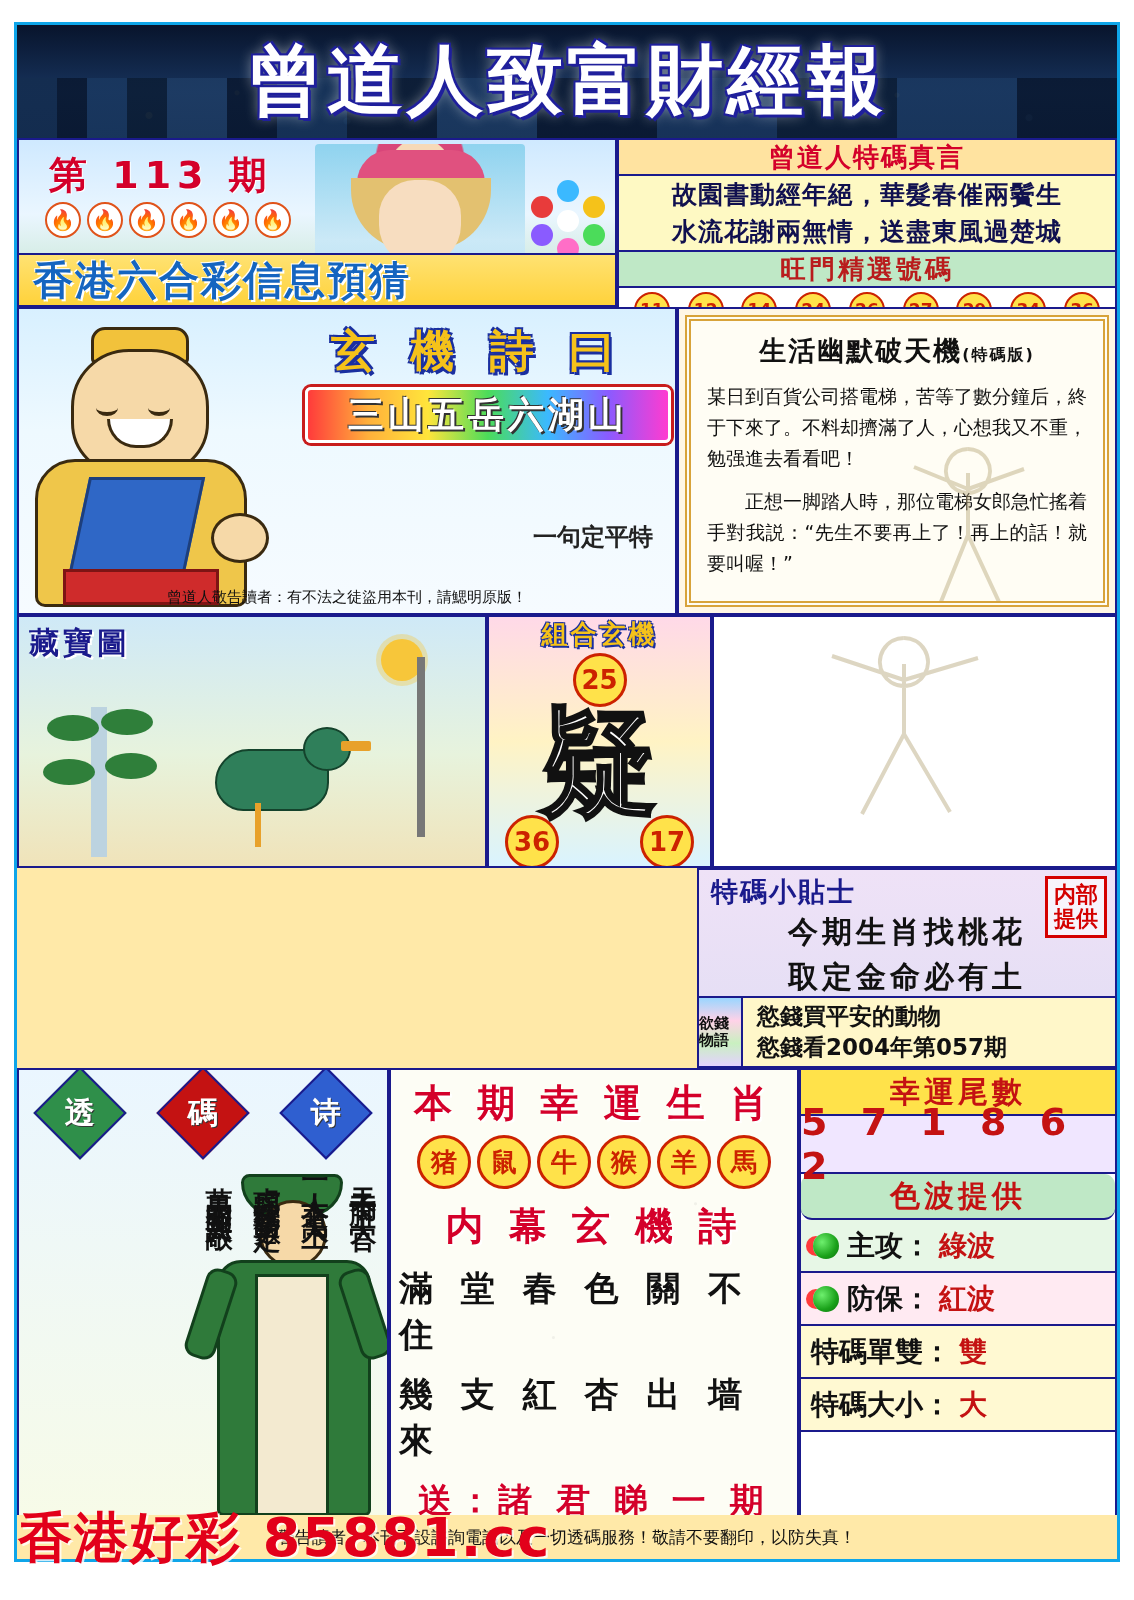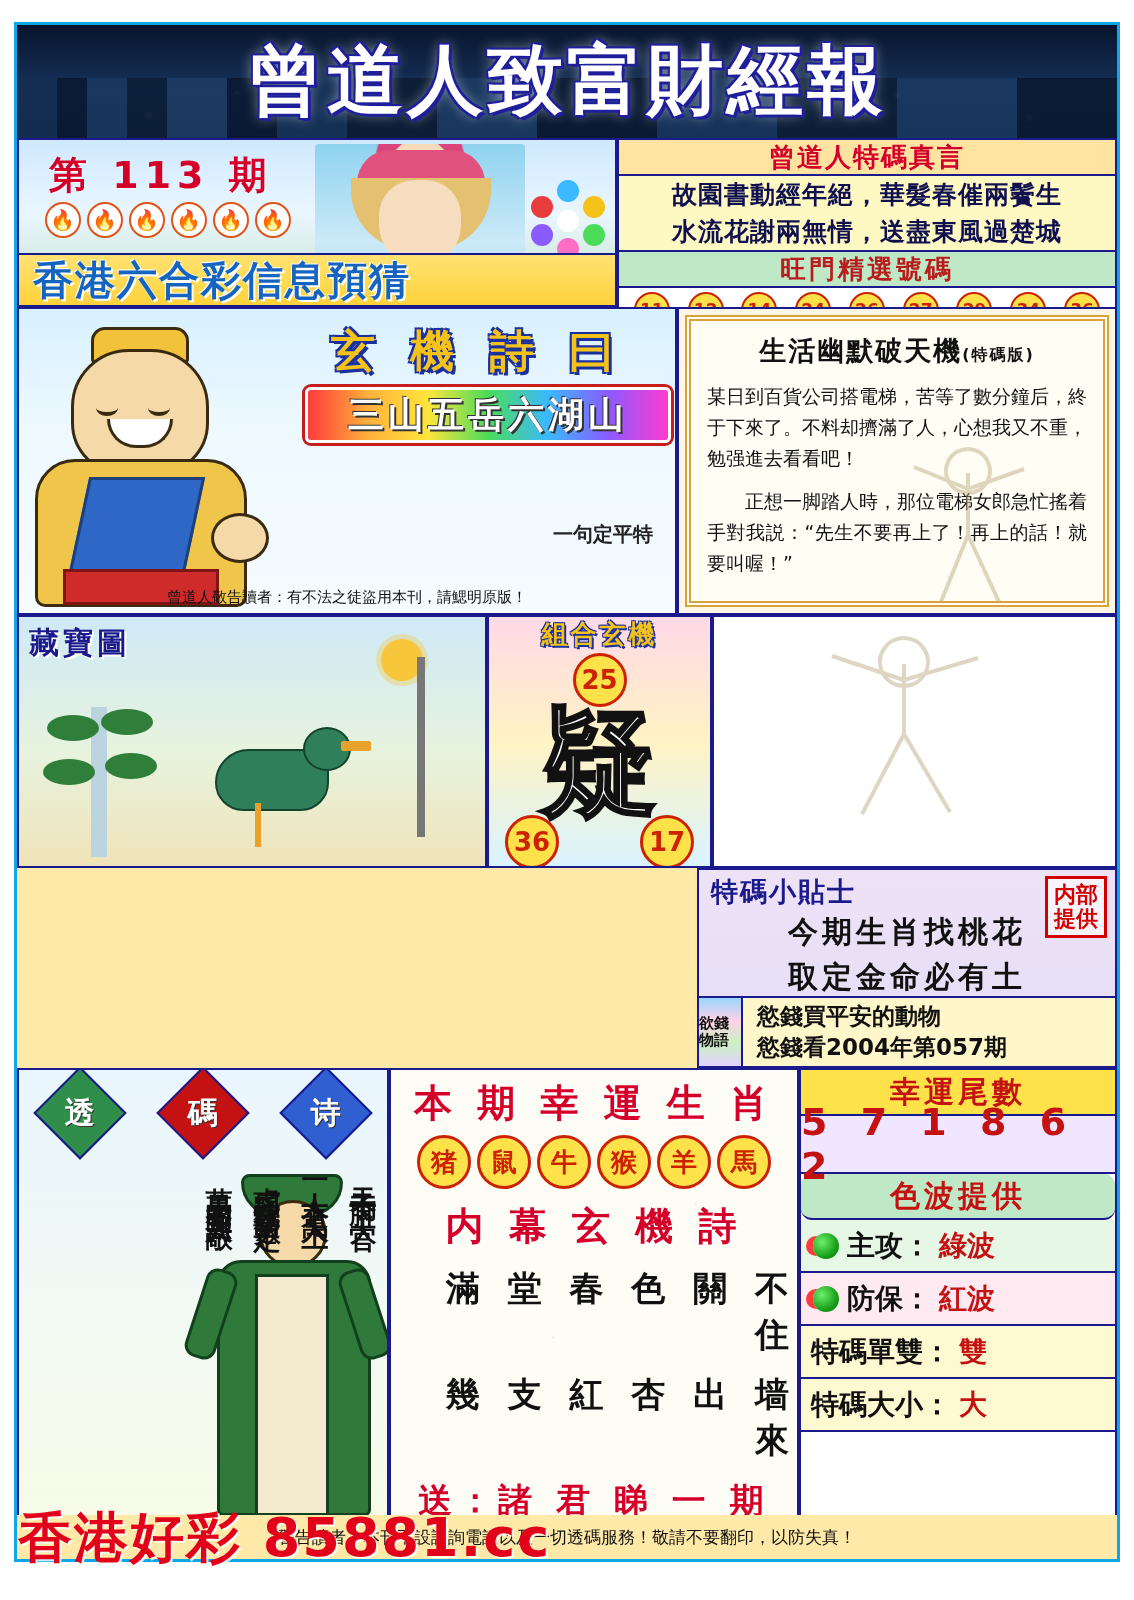--- a/index.html
+++ b/index.html
@@ -171,21 +171,21 @@
     border:3px solid #ffffff;border-radius:6px;
     display:flex;align-items:center;justify-content:center;
     box-shadow:0 0 0 3px #c81d1d;
   }
   .poem-banner span{
     font-family:"DejaVu Sans","Liberation Sans",sans-serif;
     font-size:36px;font-weight:bold;letter-spacing:4px;color:#fff;
     text-shadow:2px 2px 0 #333, -1px -1px 0 #333;
   }
   .poem-tag{
-    position:absolute;right:22px;top:212px;font-size:20px;color:#222;
+    position:absolute;right:22px;top:212px;font-size:24px;color:#222;
     font-family:"DejaVu Sans","Liberation Sans",sans-serif;font-weight:bold;
   }
   .poem-note{
     position:absolute;left:0;bottom:6px;width:100%;text-align:center;
     font-size:15px;color:#111;font-family:"DejaVu Sans","Liberation Sans",sans-serif;
   }
   .humor{
     position:absolute;left:660px;top:0;width:440px;height:308px;
     background:#fff7e6;border:2px solid #1a1a8c;box-sizing:border-box;
     padding:6px;
@@ -372,23 +372,23 @@
     font-family:"DejaVu Sans","Liberation Sans",sans-serif;
     font-size:26px;font-weight:bold;color:#cc2200;
   }
   .c-title2{
     position:relative;text-align:center;margin-top:12px;
     font-family:"DejaVu Sans","Liberation Sans",sans-serif;
     font-size:38px;font-weight:bold;color:#d4002a;letter-spacing:6px;
     text-shadow:2px 2px 0 #fff;
   }
   .c-line{
-    position:relative;text-align:right;margin-top:14px;
-    font-family:"DejaVu Sans","Liberation Sans",sans-serif;
-    font-size:34px;font-weight:bold;color:#111;letter-spacing:8px;
+    position:relative;text-align:left;margin-top:14px;
+    font-family:"DejaVu Sans","Liberation Sans",sans-serif;
+    font-size:34px;font-weight:bold;color:#111;letter-spacing:8px;padding-left:8px;
   }
   .c-send{
     position:relative;text-align:center;margin-top:14px;
     font-family:"DejaVu Sans","Liberation Sans",sans-serif;
     font-size:34px;font-weight:bold;color:#d4002a;letter-spacing:6px;
   }
   .right{
     position:absolute;left:782px;top:0;width:318px;height:450px;
     border:2px solid #1a1a8c;box-sizing:border-box;background:#fff;
   }

